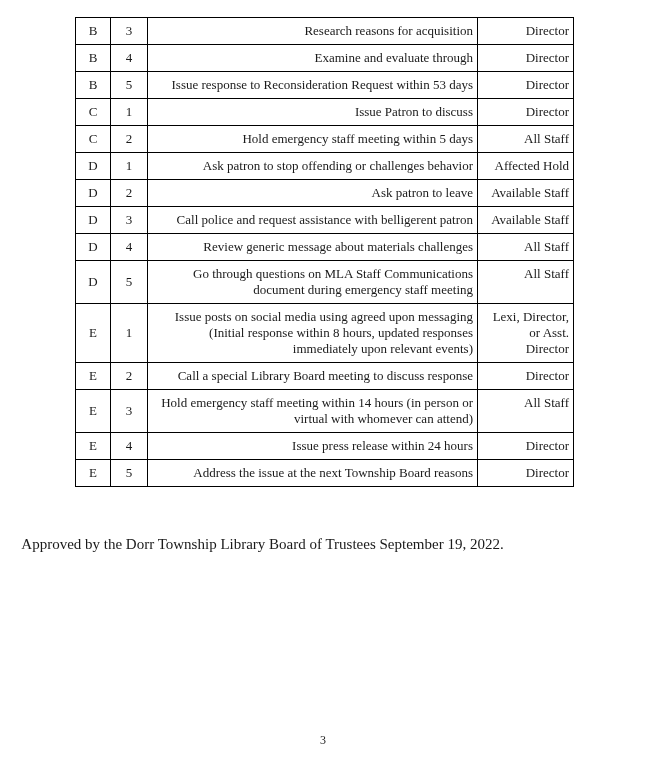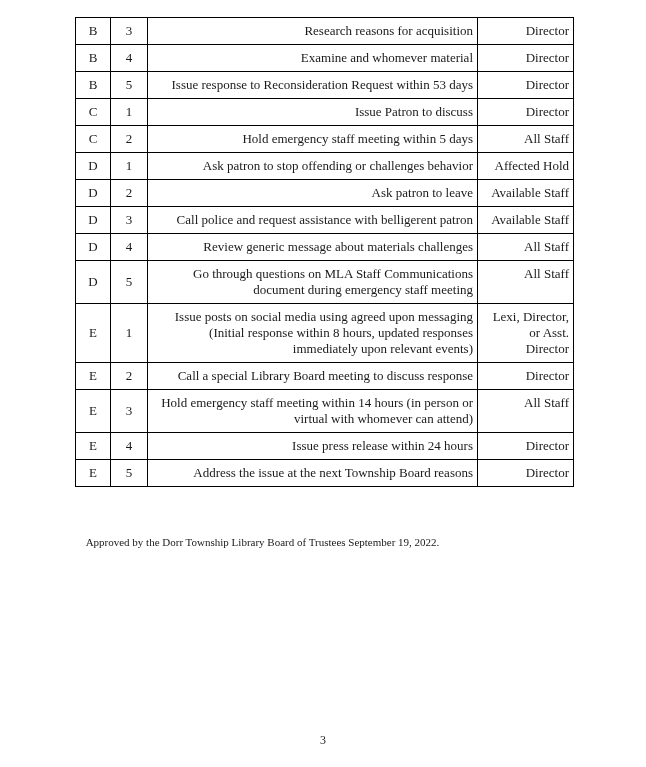--- a/index.html
+++ b/index.html
@@ -45,21 +45,21 @@
   }
   #plan-table tr {
     height: 27px;
   }
   .footer-note {
     position: absolute;
     left: 0;
     top: 536px;
     width: 525px;
     text-align: center;
-    font-size: 11px;
+    font-size: 15px;
     color: #1a1a1a;
   }
   .page-number {
     position: absolute;
     left: 0;
     top: 733px;
     width: 646px;
     text-align: center;
     font-size: 12px;
     color: #1a1a1a;
@@ -81,21 +81,21 @@
   <tr>
     <td class="c-section">B</td>
     <td class="c-step">3</td>
     <td class="c-task">Research reasons for acquisition</td>
     <td class="c-resp">Director</td>
   </tr>
 
   <tr>
     <td class="c-section">B</td>
     <td class="c-step">4</td>
-    <td class="c-task">Examine and whomever material</td>
+    <td class="c-task">Examine and evaluate through</td>
     <td class="c-resp">Director</td>
   </tr>
 
   <tr>
     <td class="c-section">B</td>
     <td class="c-step">5</td>
     <td class="c-task">Issue response to Reconsideration Request within 53 days</td>
     <td class="c-resp">Director</td>
   </tr>
 

